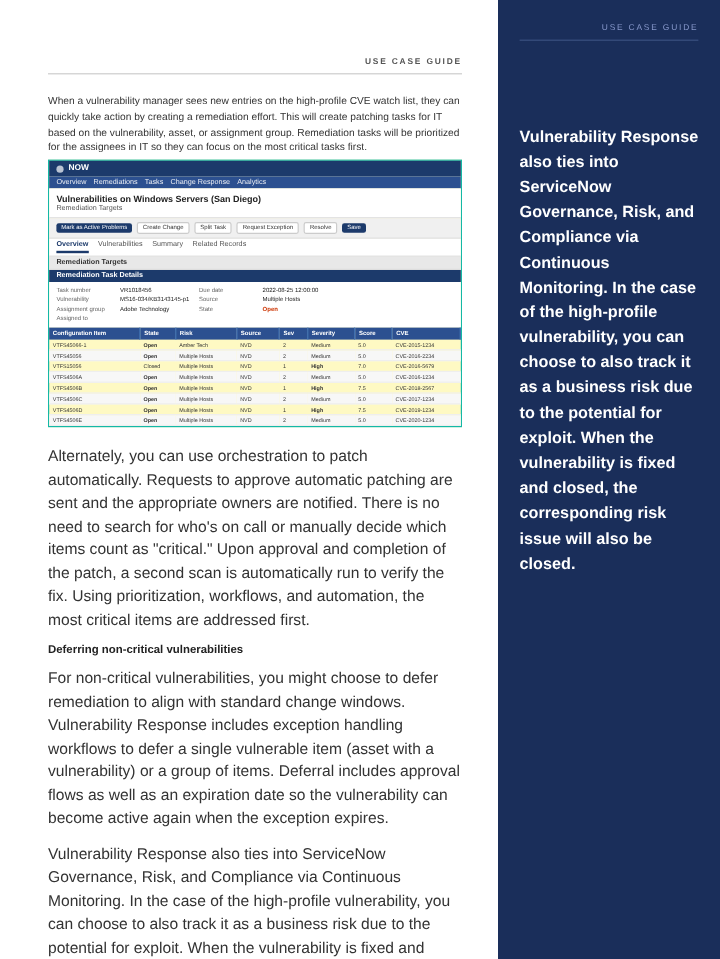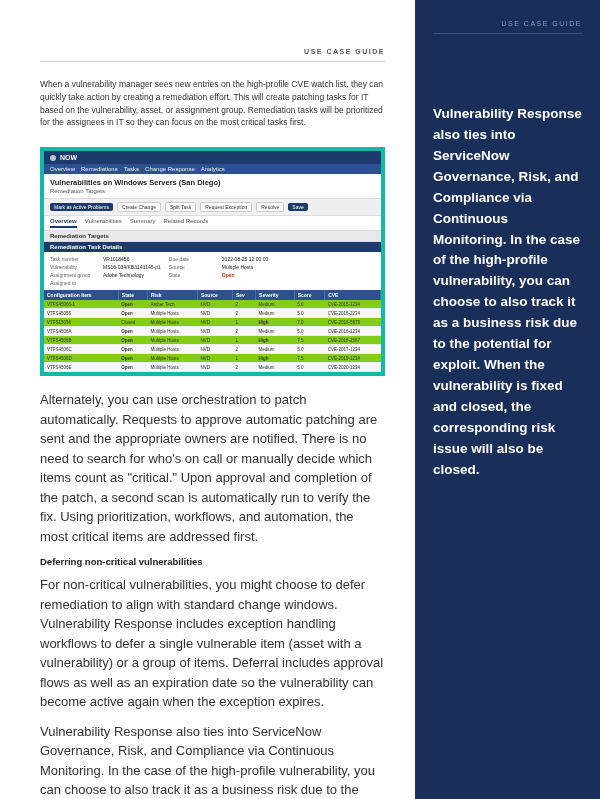--- a/index.html
+++ b/index.html
@@ -47,27 +47,27 @@
       padding-bottom: 6px;
       border-bottom: 1px solid #ccc;
       margin-bottom: 16px;
     }
 
     
     .intro-paragraph {
       font-size: 8.5px;
       color: #333;
       line-height: 1.5;
-      margin-bottom: 18px;
+      margin-bottom: 4px;
     }
 
     
     .screenshot-container {
-      border: 4px solid #14b8a6;
-      background: #84cc16;
+      border: 1px solid #14b8a6;
+      background: #fef9c3;
       margin-bottom: 14px;
       padding: 0;
       width: 100%;
     }
 
     .screenshot-header {
       background: #1c3a6b;
       padding: 3px 6px;
       display: flex;
       align-items: center;

